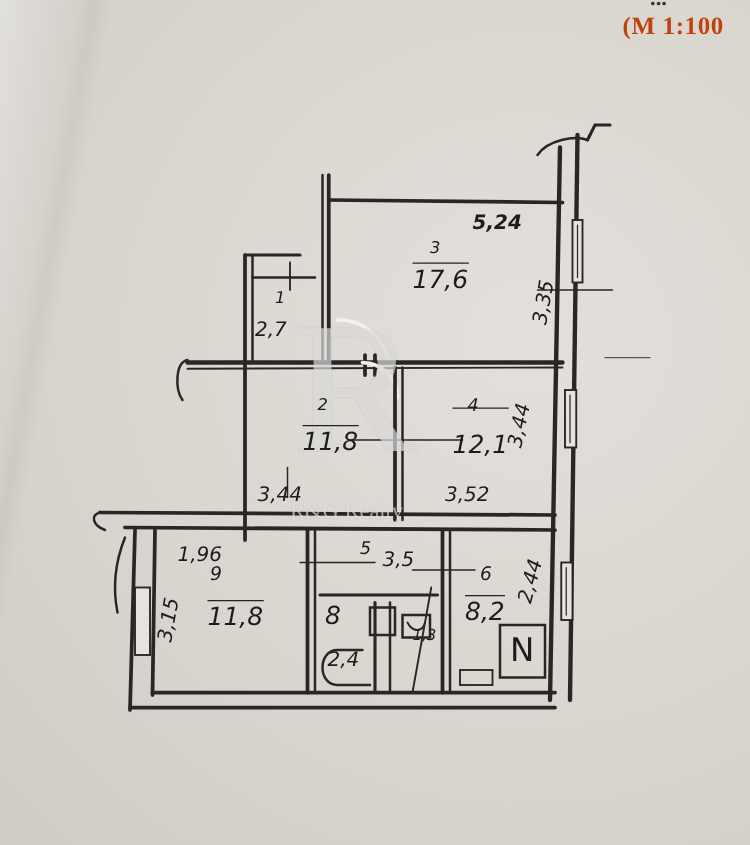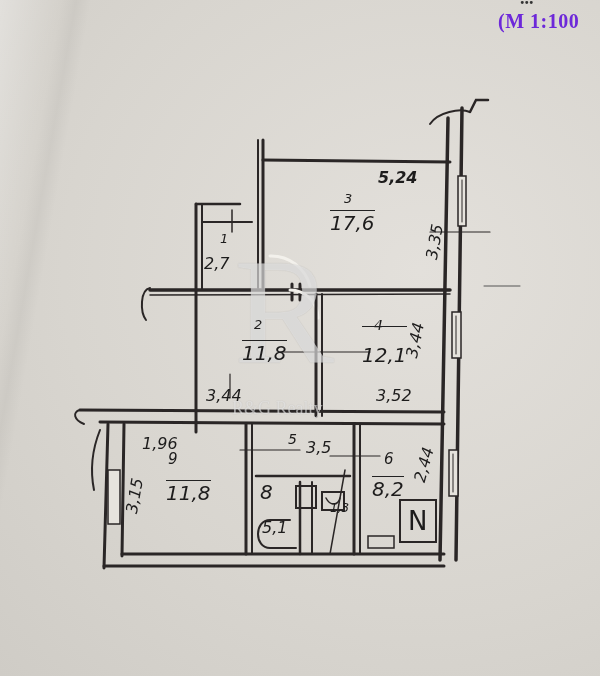--- a/index.html
+++ b/index.html
@@ -10,21 +10,21 @@
   }
   .paper {
     position: absolute; inset: 0;
     background:
       linear-gradient(100deg, rgba(255,255,255,0.35) 0px, rgba(255,255,255,0.0) 60px, rgba(0,0,0,0.04) 75px, rgba(255,255,255,0) 90px),
       radial-gradient(ellipse at 70% 40%, #e3e0db 0%, #d8d5cf 60%, #cfccc6 100%);
   }
   .scale {
     position: absolute; left: 498px; top: 10px;
     font-family: "Liberation Serif", serif; font-weight: bold;
-    font-size: 20px; color: #6d28d9; white-space: nowrap; letter-spacing: 0.5px;
+    font-size: 20px; color: #c2410c; white-space: nowrap; letter-spacing: 0.5px;
   }
   .scale-top {
     position: absolute; left: 520px; top: -12px;
     font-family: "Liberation Serif", serif; font-weight: bold;
     font-size: 18px; color: #333;
   }
   svg.plan { position: absolute; left: 0; top: 0; }
   .hand {
     position: absolute; font-family: "DejaVu Sans", sans-serif;
     color: #1d1c1c; font-size: 17px; font-style: italic; line-height: 1;
@@ -141,32 +141,32 @@
 
 <div class="hand num" style="left:220px; top:232px; font-size:13px;">1</div>
 <div class="hand num" style="left:204px; top:256px;">2,7</div>
 
 <div class="hand num" style="left:254px; top:318px; font-size:13px;">2</div>
 <div class="hand area" style="left:242px; top:340px; border-top:1.5px solid #222; padding-top:2px;">11,8</div>
 <div class="hand num" style="left:206px; top:388px;">3,44</div>
 
 <div class="hand num" style="left:374px; top:318px; font-size:14px;">4</div>
 <div class="hand area" style="left:362px; top:326px; border-top:1.5px solid #222; padding-top:18px;">12,1</div>
-<div class="hand num" style="left:376px; top:388px;">3,52</div>
+<div class="hand num" style="left:356px; top:388px;">3,52</div>
 <div class="hand num vert" style="left:404px; top:356px; transform:rotate(-78deg);">3,44</div>
 
 <div class="hand num" style="left:142px; top:436px;">1,96</div>
 <div class="hand num" style="left:168px; top:452px; font-size:15px;">9</div>
 <div class="hand area" style="left:166px; top:480px; border-top:1.5px solid #222; padding-top:2px;">11,8</div>
 <div class="hand num vert" style="left:124px; top:512px; transform:rotate(-80deg);">3,15</div>
 
 <div class="hand num" style="left:288px; top:432px; font-size:14px;">5</div>
 <div class="hand num" style="left:306px; top:440px;">3,5</div>
 
 <div class="hand area" style="left:260px; top:482px;">8</div>
-<div class="hand num" style="left:262px; top:520px;">5,1</div>
+<div class="hand num" style="left:262px; top:520px;">2,4</div>
 
 <div class="hand num" style="left:330px; top:502px; font-size:12px;text-align:right;">1,3</div>
 
 <div class="hand num" style="left:384px; top:452px; font-size:15px;">6</div>
 <div class="hand area" style="left:372px; top:476px; border-top:1.5px solid #222; padding-top:2px;">8,2</div>
 <div class="hand num vert" style="left:412px; top:480px; transform:rotate(-75deg);">2,44</div>
 <div class="hand area" style="left:408px; top:508px; font-style:normal; font-size:26px;">N</div>
 
 </body></html>

